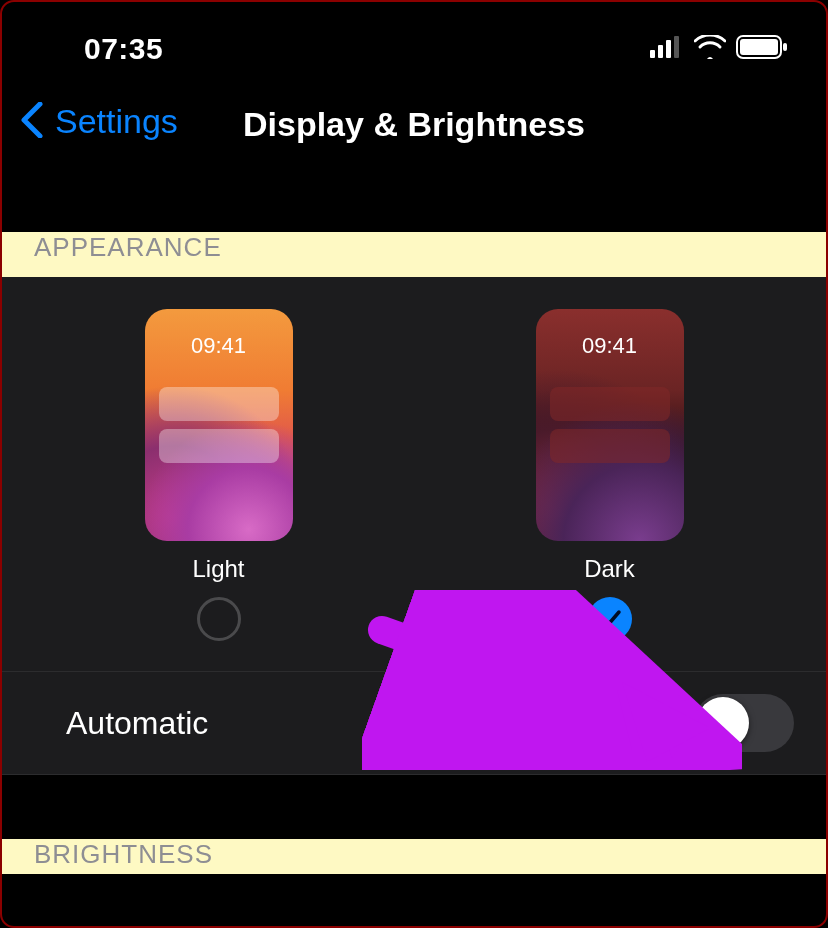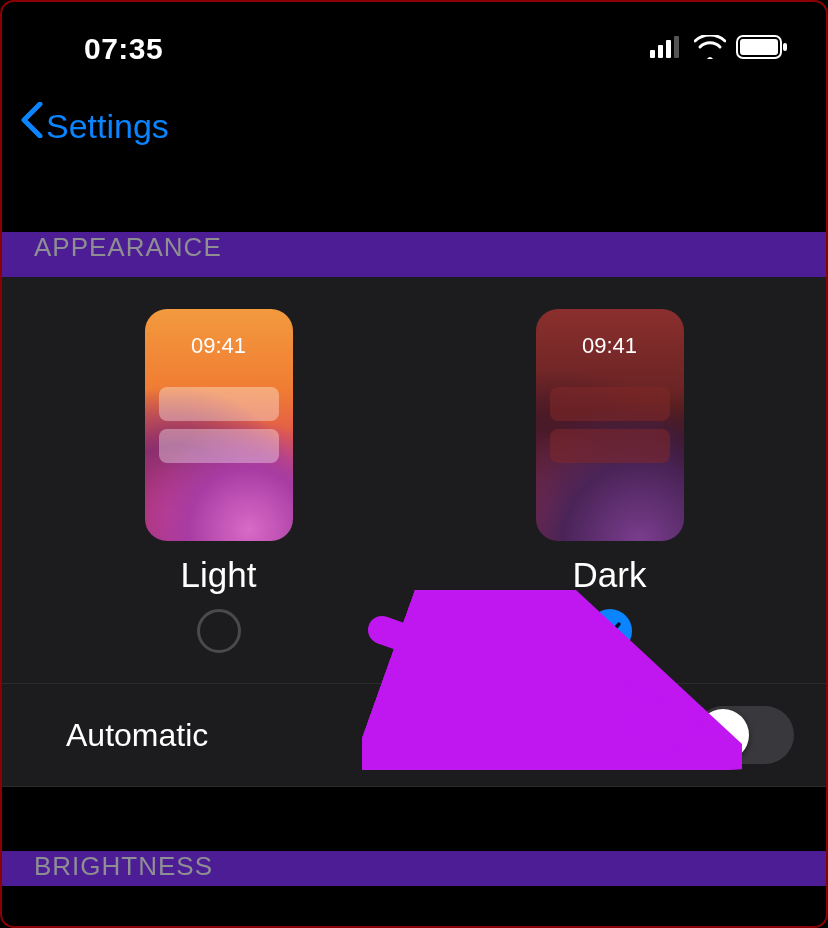--- a/index.html
+++ b/index.html
@@ -30,36 +30,36 @@
   .nav-bar {
     position: relative;
     height: 88px;
     display: flex;
     align-items: center;
   }
   .back-btn {
     position: absolute;
     left: 18px;
     display: flex;
-    align-items: flex-end;
+    align-items: flex-start;
     color: #0a84ff;
     font-size: 34px;
-    gap: 2px;
+    gap: 11px;
   }
   .nav-title {
     width: 100%;
     text-align: center;
     font-size: 34px;
     font-weight: 600;
   }
 
   
   .section-gap   { height: 64px; background: #000; }
   .section-header{
-    background: #4c1d95;
+    background: #fef9c3;
     padding: 0 32px 14px;
     color: #8e8e93;
     font-size: 26px;
     letter-spacing: 1px;
   }
   .panel {
     background: #1c1c1e;
   }
 
   
@@ -108,21 +108,21 @@
     top: 78px; left: 14px; right: 14px;
     display: flex; flex-direction: column; gap: 8px;
   }
   .preview-widget {
     height: 34px;
     border-radius: 8px;
   }
   .preview-light .preview-widget { background: rgba(255,255,255,0.35); }
   .preview-dark  .preview-widget { background: rgba(130,40,40,0.55); }
 
-  .option-label { font-size: 35px; }
+  .option-label { font-size: 24px; }
 
   .radio {
     width: 44px; height: 44px;
     border-radius: 50%;
     display: flex; align-items: center; justify-content: center;
   }
   .radio-empty   { border: 3px solid #4a4a4c; }
   .radio-checked { background: #0a84ff; }
 
   
@@ -188,20 +188,21 @@
 
 <div class="nav-bar">
   <div class="back-btn">
     <span>
       <svg width="24" height="36" viewBox="0 0 24 36">
         <polyline points="20,2 4,18 20,34" fill="none" stroke="#0a84ff" stroke-width="5" stroke-linecap="round" stroke-linejoin="round"></polyline>
       </svg>
     </span>
     <span>Settings</span>
   </div>
+  <div class="nav-title">Display &amp; Brightness</div>
 </div>
 
 <div class="section-gap"></div>
 <div class="section-header">APPEARANCE</div>
 
 <div class="panel appearance-panel">
 
   <div class="appearance-option">
     <div class="preview preview-light">
       <div class="preview-time">09:41</div>

